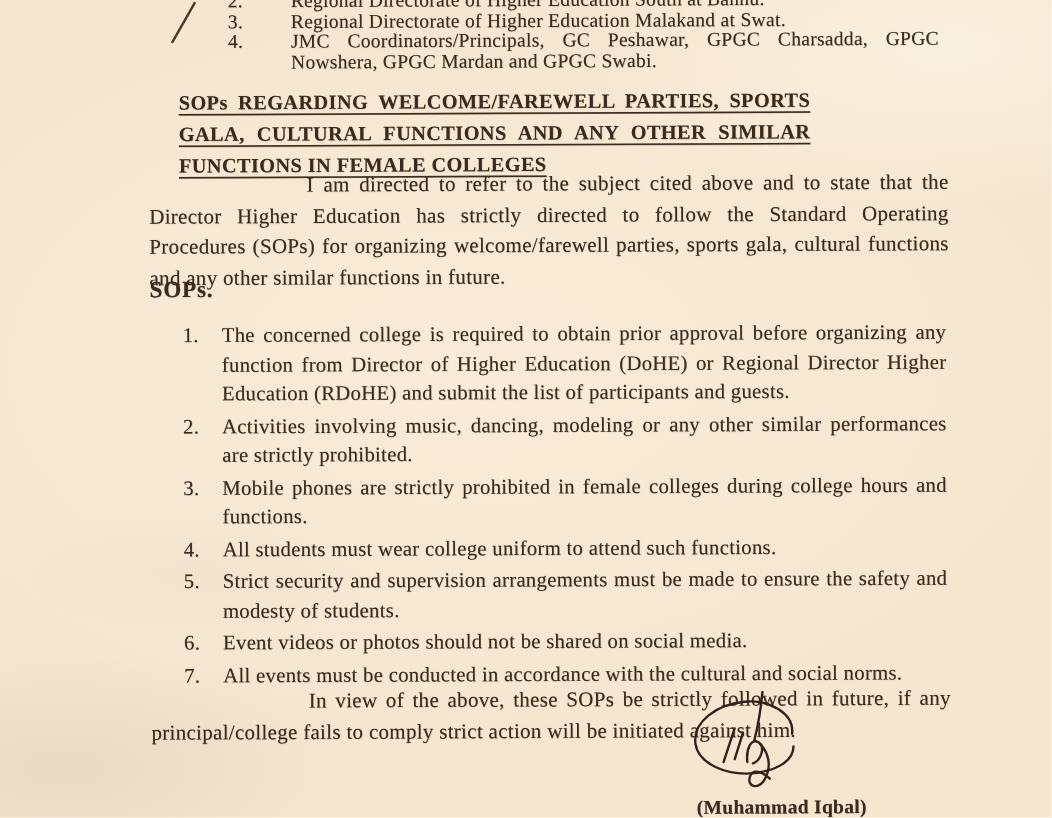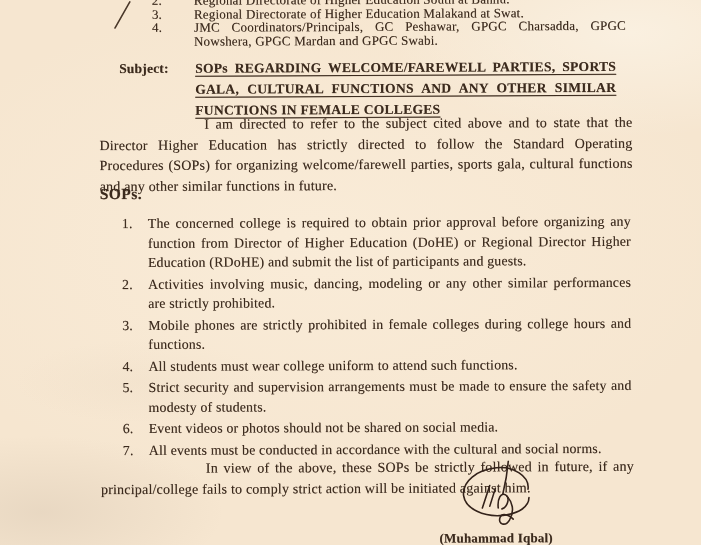--- a/index.html
+++ b/index.html
@@ -43,21 +43,21 @@
     text-decoration-skip-ink:none;text-underline-offset:3px;letter-spacing:0.5px;}
 
   
   .sops{position:absolute;left:122px;top:213px;width:509px;font-size:13.8px;line-height:19.5px;}
   .sops .row{display:grid;grid-template-columns:26px 1fr;margin-bottom:2px;}
   .sops .txt{text-align:justify;}
 
   
   .sig{position:absolute;left:450px;top:461px;width:100px;height:70px;}
   .sig svg{display:block;width:100%;height:100%;}
-  .signatory{position:absolute;left:425px;top:531px;width:140px;text-align:center;
+  .signatory{position:absolute;left:450px;top:531px;width:140px;text-align:center;
     font-weight:bold;font-size:13px;line-height:15px;letter-spacing:0.2px;}
 
   
   .slash{position:absolute;left:110px;top:0px;width:26px;height:30px;}
 </style>
 </head>
 <body>
 
 <div class="page">
   <div class="skew">
@@ -75,21 +75,20 @@
         <span class="num">3.</span>
         <span class="txt">Regional Directorate of Higher Education Malakand at Swat.</span>
       </div>
       <div class="row">
         <span class="num">4.</span>
         <span class="txt">JMC Coordinators/Principals, GC Peshawar, GPGC Charsadda, GPGC Nowshera, GPGC Mardan and GPGC Swabi.</span>
       </div>
     </div>
 
     <div class="subject ink">
-      <span class="label">Subject:</span>
       <span class="stext">SOPs REGARDING WELCOME/FAREWELL PARTIES, SPORTS GALA, CULTURAL FUNCTIONS AND ANY OTHER SIMILAR FUNCTIONS IN FEMALE COLLEGES</span>
     </div>
 
     <div class="para intro ink">I am directed to refer to the subject cited above and to state that the Director Higher Education has strictly directed to follow the Standard Operating Procedures (SOPs) for organizing welcome/farewell parties, sports gala, cultural functions and any other similar functions in future.</div>
 
     <div class="sops-head ink">SOPs.</div>
 
     <div class="sops ink">
       <div class="row">
         <span class="num">1.</span>

